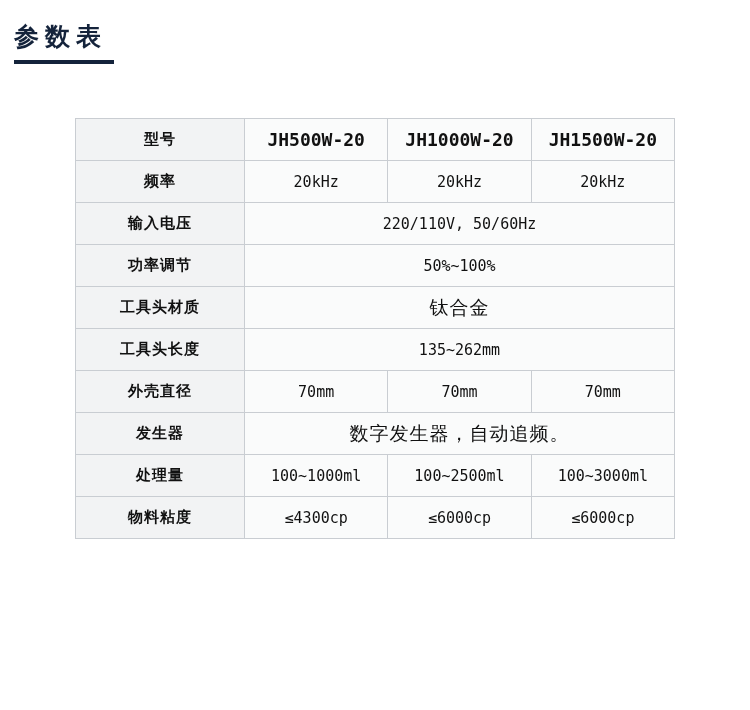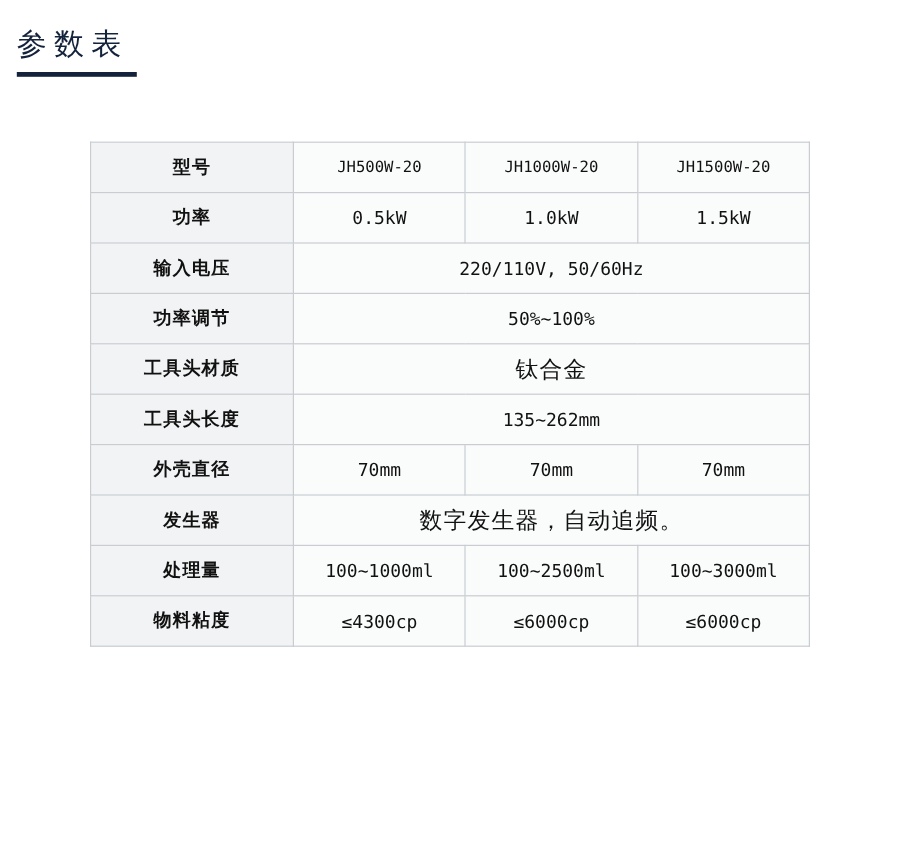--- a/index.html
+++ b/index.html
@@ -21,21 +21,21 @@
   }
   
   .title-block {
     position: absolute;
     left: 14px;
     top: 20px;
   }
   .title-text {
     font-family: "DejaVu Serif", "Liberation Serif", serif;
     font-size: 25px;
-    font-weight: 400;
+    font-weight: 700;
     letter-spacing: 6px;
     color: #14233b;
     line-height: 34px;
   }
   .title-rule {
     margin-top: 6px;
     width: 100px;
     height: 4px;
     background: #14233b;
   }
@@ -75,22 +75,22 @@
     font-size: 14px;
     letter-spacing: 0px;
     color: #111111;
   }
   td.val.cjk {
     font-family: "DejaVu Sans", "Liberation Sans", sans-serif;
     font-size: 19px;
     letter-spacing: 1px;
   }
   td.val.model {
-    font-size: 13px;
-    font-weight: 400;
+    font-size: 18px;
+    font-weight: 700;
   }
 </style>
 </head>
 <body>
 
 <div class="page">
 
   <div class="title-block">
     <div class="title-text">参数表</div>
     <div class="title-rule"></div>
@@ -99,24 +99,24 @@
   <div class="table-wrap">
     <table class="spec">
       <tbody id="spec-body">
           <tr>
             <td class="label">型号</td>
             <td class="val model">JH500W-20</td>
             <td class="val model">JH1000W-20</td>
             <td class="val model">JH1500W-20</td>
           </tr>
           <tr>
-            <td class="label">功率</td>
-            <td class="val">0.5kW</td>
-            <td class="val">1.0kW</td>
-            <td class="val">1.5kW</td>
+            <td class="label">频率</td>
+            <td class="val">20kHz</td>
+            <td class="val">20kHz</td>
+            <td class="val">20kHz</td>
           </tr>
           <tr>
             <td class="label">输入电压</td>
             <td class="val" colspan="3">220/110V, 50/60Hz</td>
           </tr>
           <tr>
             <td class="label">功率调节</td>
             <td class="val" colspan="3">50%~100%</td>
           </tr>
           <tr>

